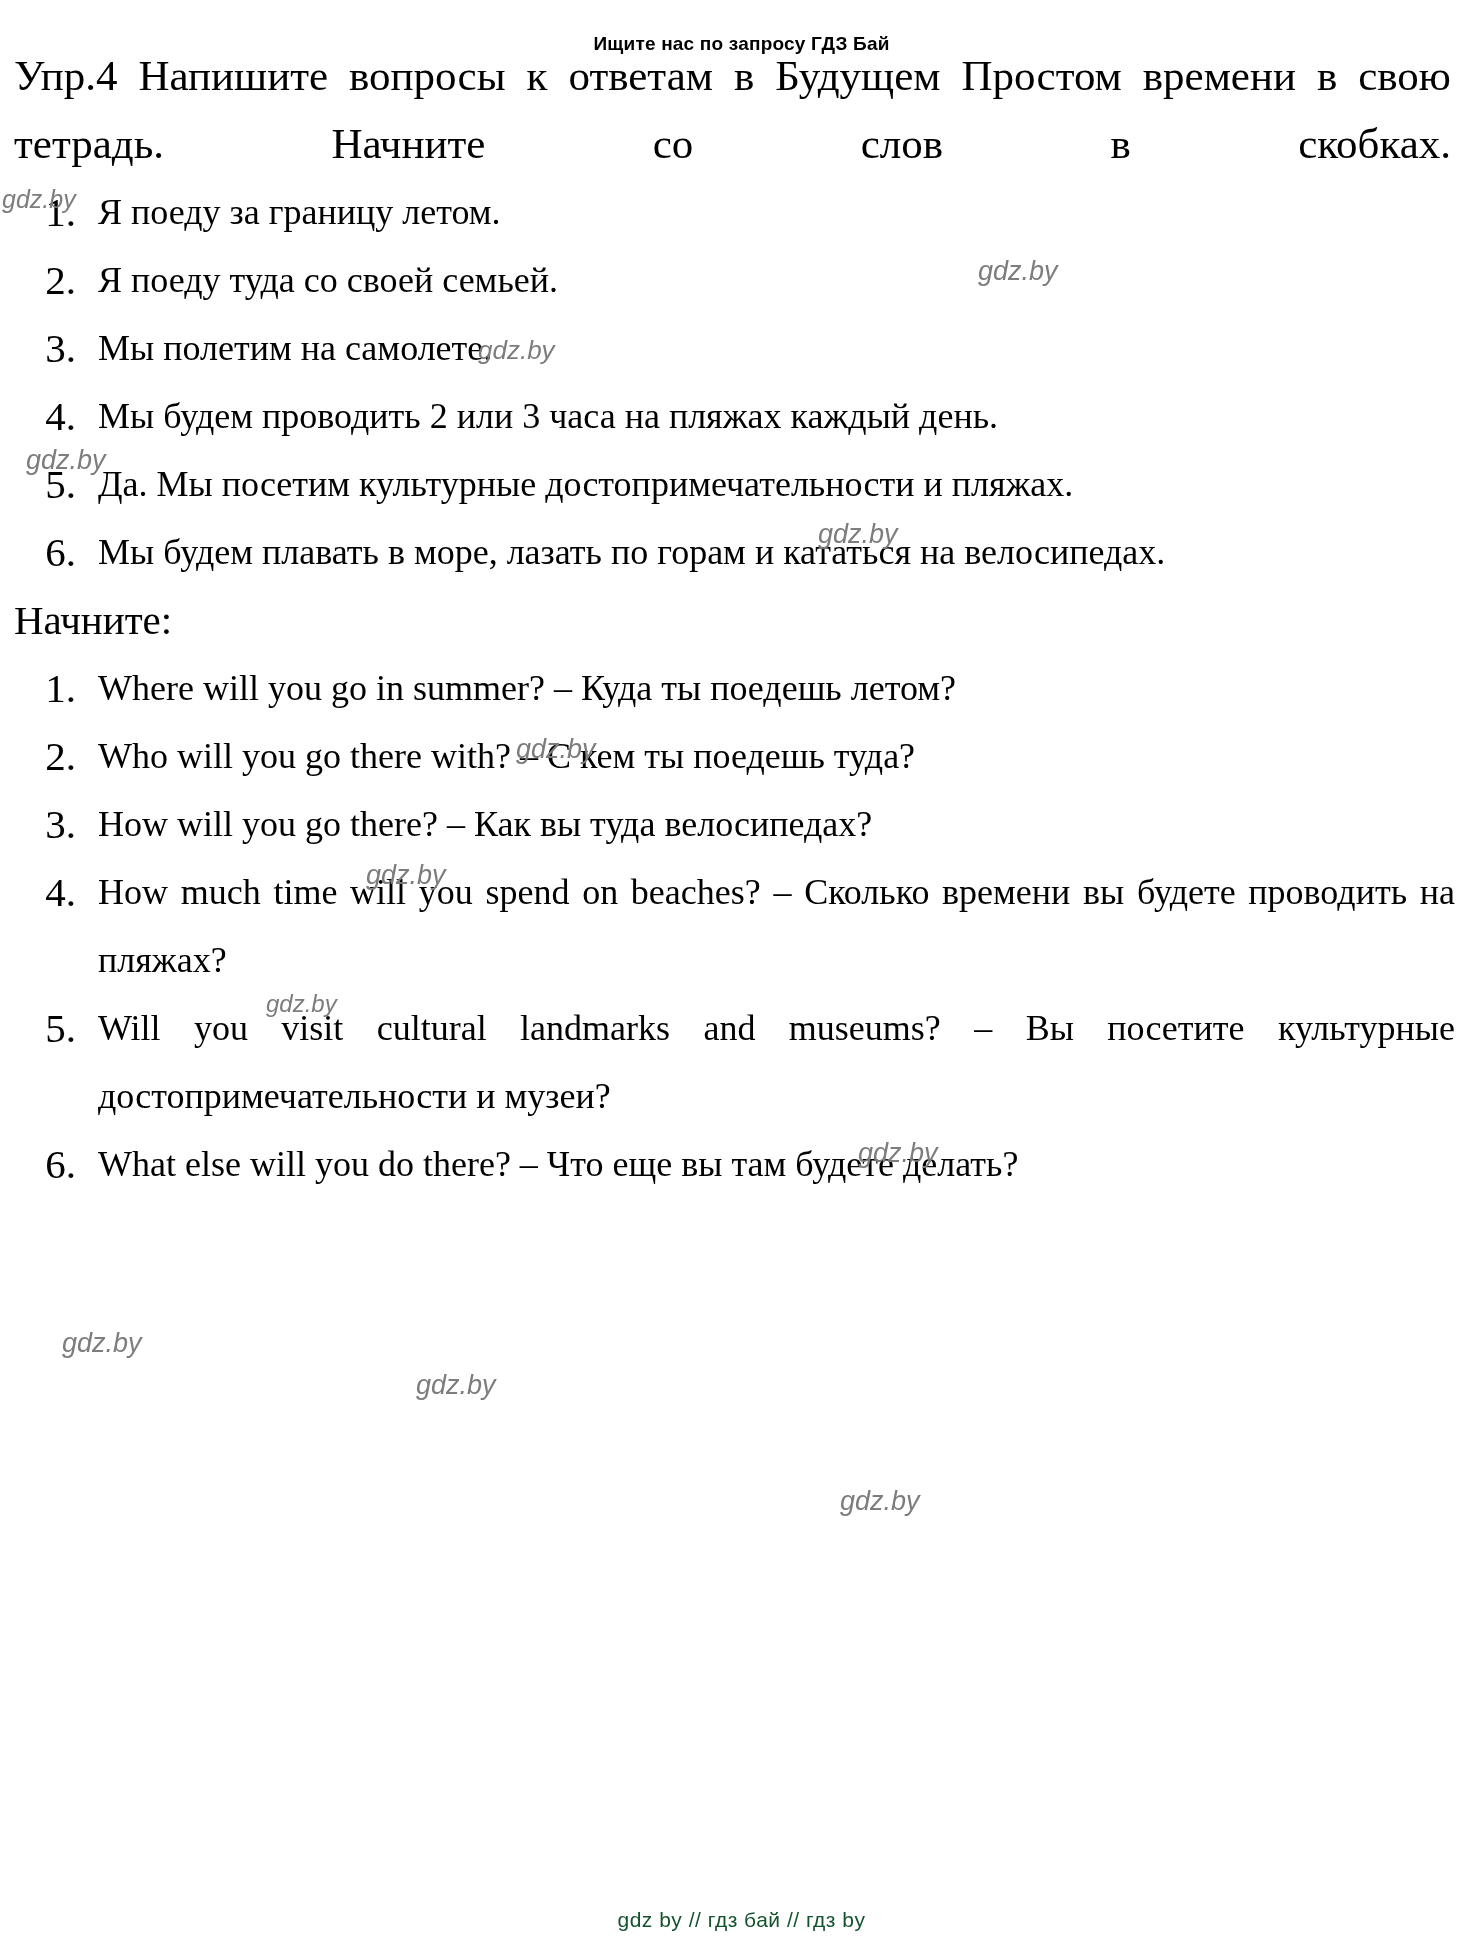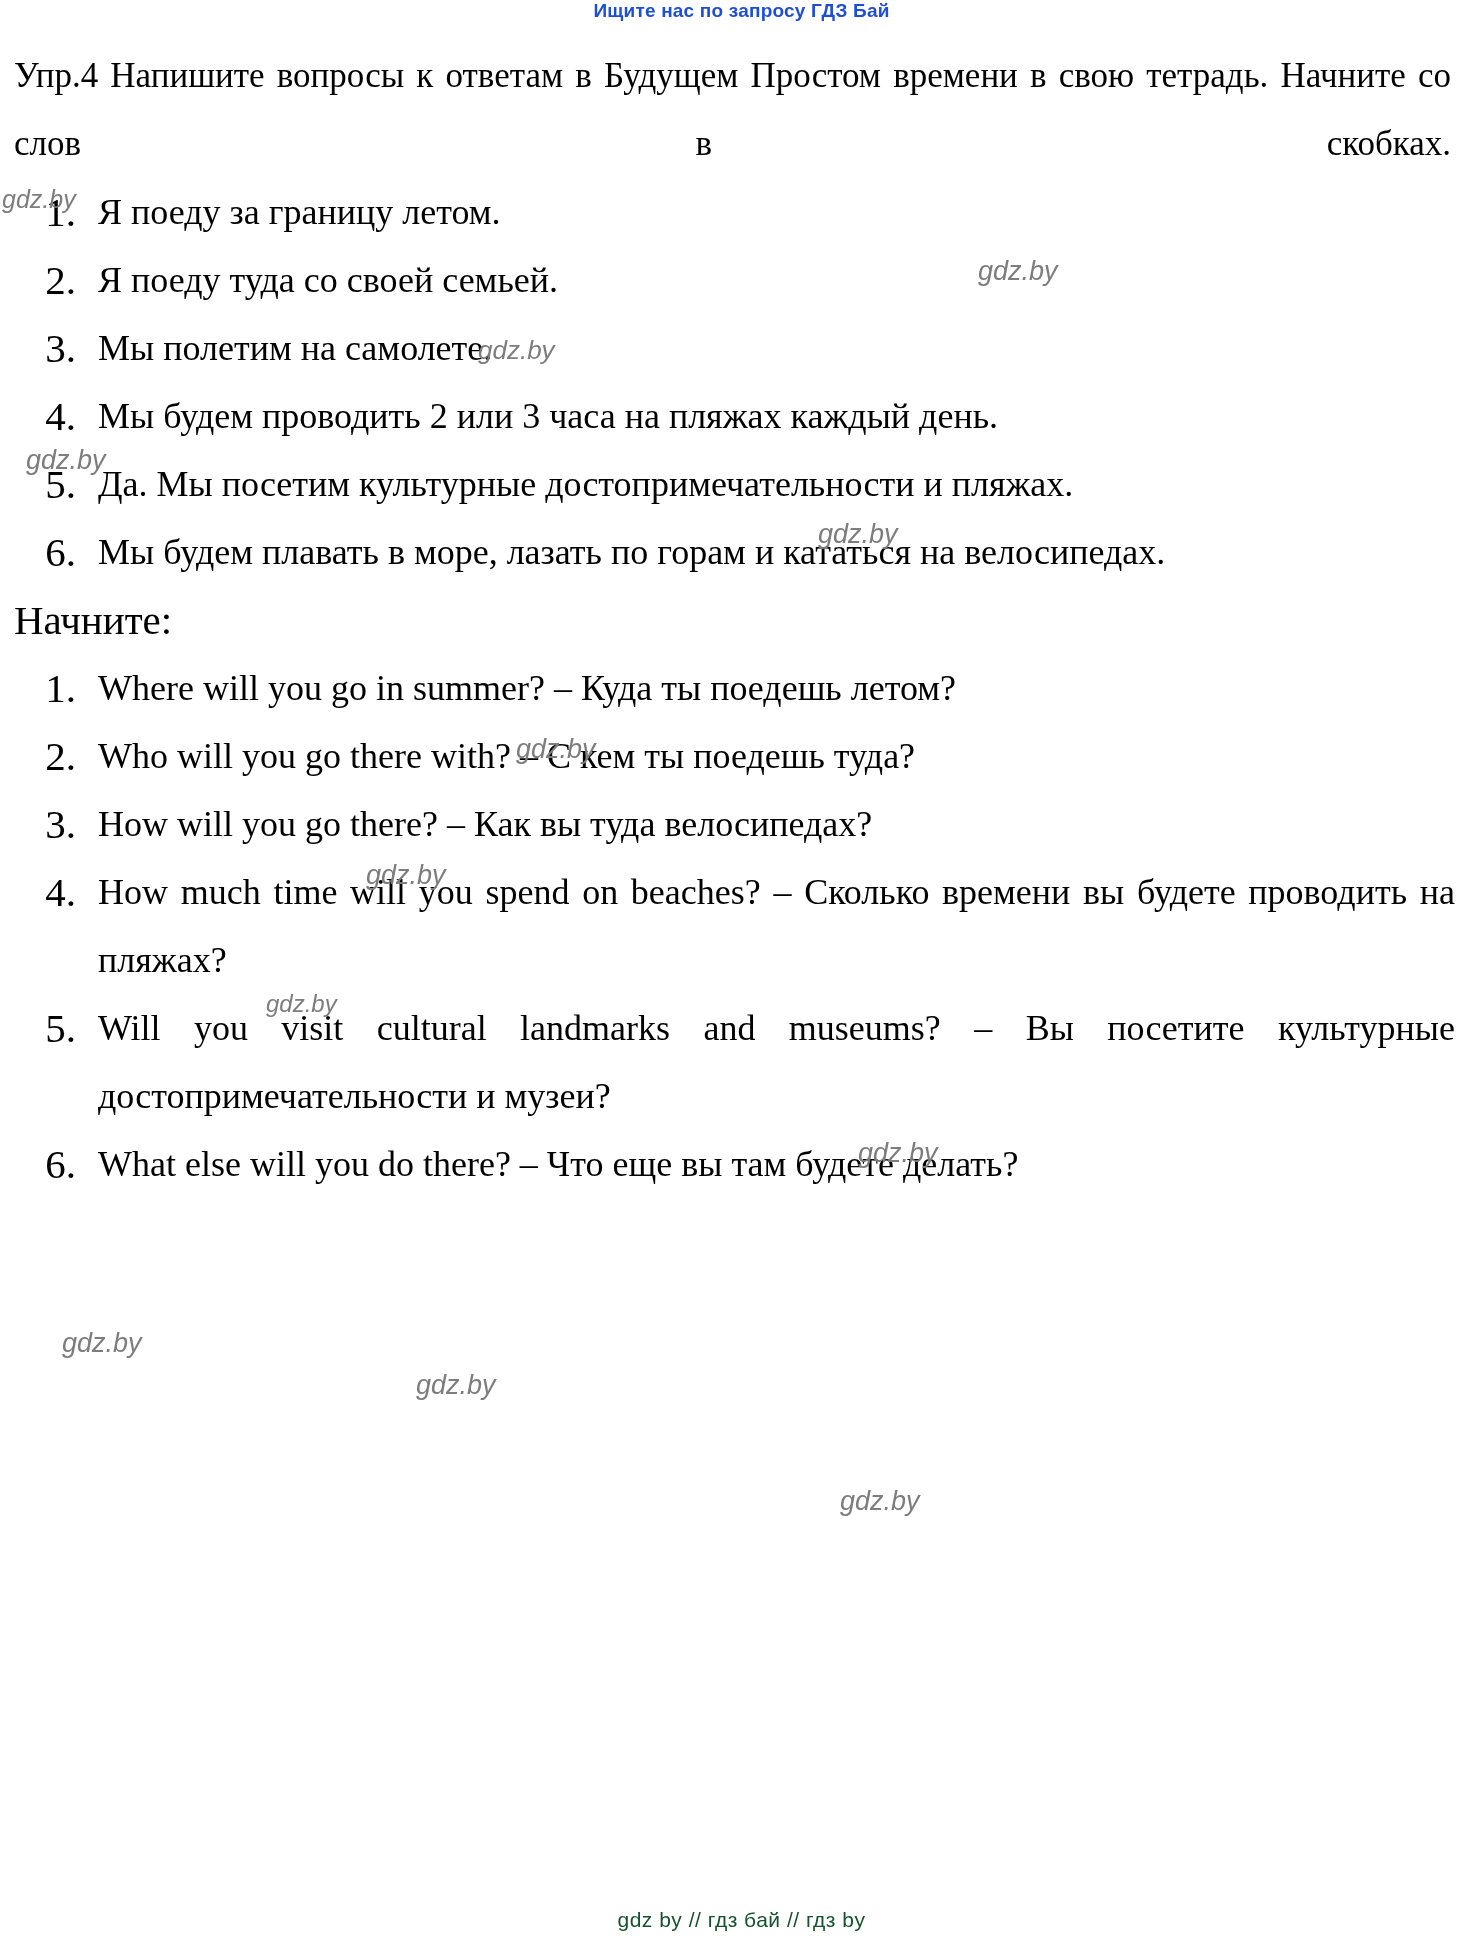--- a/index.html
+++ b/index.html
@@ -43,21 +43,21 @@
 
   
   .content {
     position: absolute;
     top: 42px;
     left: 14px;
     width: 1455px;
   }
 
   .intro {
-    font-size: 35px;
+    font-size: 43px;
     line-height: 68px;
     text-align: justify;
     text-justify: inter-word;
     text-align-last: left;
     margin: 0 0 0 0;
     padding: 0 18px 0 0;
   }
 
   ol.answers, ol.questions {
     list-style: none;
@@ -123,21 +123,21 @@
     color: #5b0f8b;
     letter-spacing: 0.5px;
     white-space: nowrap;
   }
 </style>
 </head>
 <body>
 
 <div class="page">
 
-  <div class="top-banner" style="color: #1d4ed8;">Ищите нас по запросу ГДЗ Бай</div>
+  <div class="top-banner" style="color: #000000; margin-top: 33px;">Ищите нас по запросу ГДЗ Бай</div>
 
   <div class="content">
 
     <p class="intro stretch-last">Упр.4 Напишите вопросы к ответам в Будущем Простом времени в свою тетрадь. Начните со слов в скобках.</p>
 
     <ol class="answers">
       <li class="item">
         <span class="item-num">1.</span>
         <span class="item-text">Я поеду за границу летом.</span>
       </li>

